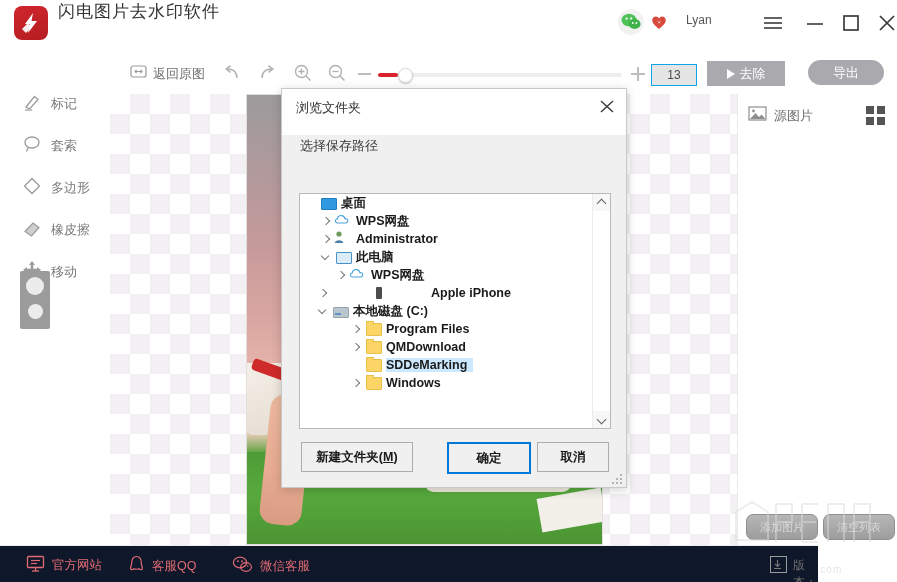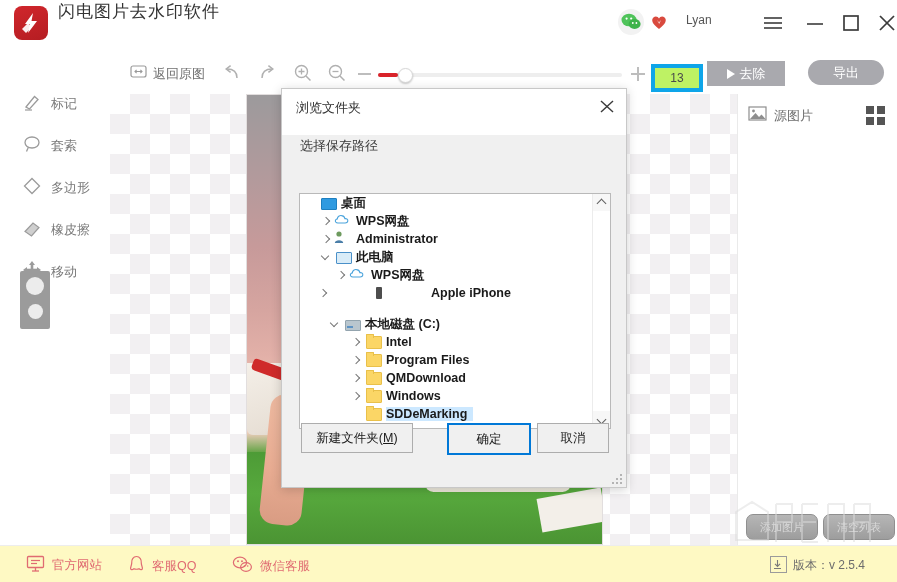--- a/index.html
+++ b/index.html
@@ -42,22 +42,22 @@
   .minus{left:248px;top:17px;width:13px;height:2px;background:#bdbdbd;}
   .slider{position:absolute;left:268px;top:17px;width:244px;height:4px;
           background:#eeeeee;border-radius:2px;cursor:pointer;}
   .slider .fill{position:absolute;left:0;top:0;width:20px;height:100%;background:#d9232a;border-radius:2px;}
   .slider .knob{position:absolute;left:20px;top:-5px;width:13px;height:13px;border-radius:50%;
           background:#fff;border:1px solid #d8d8d8;box-shadow:0 1px 2px rgba(0,0,0,.22);}
   .plus{left:521px;top:11px;width:14px;height:14px;}
   .plus:before,.plus:after{content:"";position:absolute;background:#bdbdbd;}
   .plus:before{left:0;top:6px;width:14px;height:2px;}
   .plus:after{left:6px;top:0;width:2px;height:14px;}
-  .numbox{position:absolute;left:541px;top:8px;width:44px;height:20px;border:4px solid #0ea5e9;
-          background:#bef264;font-size:12px;color:#4a4a4a;text-align:center;line-height:20px;}
+  .numbox{position:absolute;left:541px;top:8px;width:44px;height:20px;border:1px solid #0ea5e9;
+          background:#e5e5e5;font-size:12px;color:#4a4a4a;text-align:center;line-height:20px;}
   .btn-remove{position:absolute;left:597px;top:5px;width:78px;height:25px;background:#a9a9ae;
           color:#fff;font-size:13px;display:flex;align-items:center;justify-content:center;gap:5px;
           cursor:pointer;}
   .tri{width:0;height:0;border-left:8px solid #fff;border-top:5px solid transparent;
           border-bottom:5px solid transparent;}
   .btn-export{position:absolute;left:698px;top:4px;width:76px;height:25px;border-radius:13px;
           background:#a9a9ae;color:#fff;font-size:13px;display:flex;align-items:center;
           justify-content:center;cursor:pointer;}
 
   
@@ -125,21 +125,21 @@
   .fileitem .fx{position:absolute;right:9px;top:4px;width:18px;height:18px;cursor:pointer;}
   .rp-btns{position:absolute;left:5px;top:420px;width:152px;height:24px;}
   .rp-btn{position:absolute;top:0;width:70px;height:24px;border-radius:7px;
      background:linear-gradient(180deg,#b6b6b6 0%,#9d9d9d 100%);
      border:1px solid #8f8f8f;color:#d8d8d8;font-size:11px;
      display:flex;align-items:center;justify-content:center;cursor:pointer;}
   #rp-btn-add{left:3px;}
   #rp-btn-clear{left:80px;}
 
   
-  .footer{position:absolute;left:0;top:545px;width:897px;height:37px;background:#fef9c3;
+  .footer{position:absolute;left:0;top:545px;width:818px;height:37px;background:#0f172a;
      border-top:1px solid #ededed;}
   .flink{position:absolute;top:9px;display:flex;align-items:center;gap:7px;cursor:pointer;}
   .flink .lbl{font-size:12.5px;color:#e06b72;}
   #flink-site{left:26px;}
   #flink-qq{left:128px;}
   #flink-wechat{left:232px;}
   .version{position:absolute;left:793px;top:11px;font-size:12px;color:#6d6d6d;}
   .vericon{position:absolute;left:770px;top:10px;width:15px;height:15px;border:1px solid #9b9b9b;}
 
   
@@ -183,21 +183,21 @@
   .scrollbar{position:absolute;right:0;top:0;width:17px;height:100%;background:#fff;
      border-left:1px solid #ececec;cursor:pointer;}
   .sb-up,.sb-dn{position:absolute;left:0;width:17px;height:17px;background:#f7f7f7;cursor:pointer;}
   .sb-up{top:0;}.sb-dn{bottom:0;}
   .sb-arrow{position:absolute;left:5px;top:6px;width:6px;height:6px;
      border-left:1.4px solid #606060;border-top:1.4px solid #606060;}
   .sb-up .sb-arrow{transform:rotate(45deg);}
   .sb-dn .sb-arrow{transform:rotate(225deg);top:5px;}
   .sb-track{position:absolute;left:0;top:17px;width:17px;bottom:17px;background:#fff;}
   .sb-thumb{position:absolute;left:1px;top:0;width:15px;height:150px;background:#fff;}
-  .dlg-btns{position:absolute;left:0;top:334px;width:344px;height:32px;}
+  .dlg-btns{position:absolute;left:0;top:353px;width:344px;height:32px;font-weight:bold;}
   .dbtn{position:absolute;top:0;height:28px;background:#f0f0f0;border:1px solid #adadad;
      font-size:12.5px;color:#1a1a1a;display:flex;align-items:center;justify-content:center;cursor:pointer;}
   #dbtn-new{left:19px;width:110px;}
   #dbtn-ok{left:165px;width:80px;border:2px solid #0078d7;}
   #dbtn-cancel{left:255px;width:70px;}
   .grip{position:absolute;right:4px;bottom:3px;width:10px;height:10px;}
   .grip i{position:absolute;width:2px;height:2px;background:#b4b4b4;}
   u{text-decoration:underline;}
 </style>
 </head>
@@ -516,61 +516,54 @@
               </svg></span>
             <span class="nlbl">WPS网盘</span>
           </div>
           <div class="node" style="padding-left: 15px; gap: 39px;">
             <span class="arrow col"></span>
             <span class="nicon">
               <i class="ic-phone"></i>
             </span>
             <span class="nlbl">Apple iPhone</span>
           </div>
-          <div class="node" style="padding-left: 27px; margin-top: 13px;">
+          <div class="node" style="padding-left: 15px;">
             <span class="arrow ex"></span>
             <span class="nicon">
               <i class="ic-drive"></i>
             </span>
             <span class="nlbl">本地磁盘 (C:)</span>
           </div>
           <div class="node" style="padding-left: 48px;">
             <span class="arrow col"></span>
             <span class="nicon">
               <i class="ic-folder"></i>
             </span>
-            <span class="nlbl">Intel</span>
+            <span class="nlbl">Program Files</span>
           </div>
           <div class="node" style="padding-left: 48px;">
             <span class="arrow col"></span>
             <span class="nicon">
               <i class="ic-folder"></i>
             </span>
-            <span class="nlbl">Program Files</span>
-          </div>
-          <div class="node" style="padding-left: 48px;">
-            <span class="arrow col"></span>
-            <span class="nicon">
-              <i class="ic-folder"></i>
-            </span>
             <span class="nlbl">QMDownload</span>
-          </div>
-          <div class="node" style="padding-left: 48px;">
-            <span class="arrow col"></span>
-            <span class="nicon">
-              <i class="ic-folder"></i>
-            </span>
-            <span class="nlbl">Windows</span>
           </div>
           <div class="node sel" style="padding-left: 48px;">
             <span class="arrow"></span>
             <span class="nicon">
               <i class="ic-folder"></i>
             </span>
             <span class="nlbl">SDDeMarking</span>
+          </div>
+          <div class="node" style="padding-left: 48px;">
+            <span class="arrow col"></span>
+            <span class="nicon">
+              <i class="ic-folder"></i>
+            </span>
+            <span class="nlbl">Windows</span>
           </div>
         </div>
       <div class="scrollbar">
         <div class="sb-up">
             <span class="sb-arrow"></span>
           </div>
         <div class="sb-track">
           <div class="sb-thumb"></div>
         </div>
         <div class="sb-dn">

